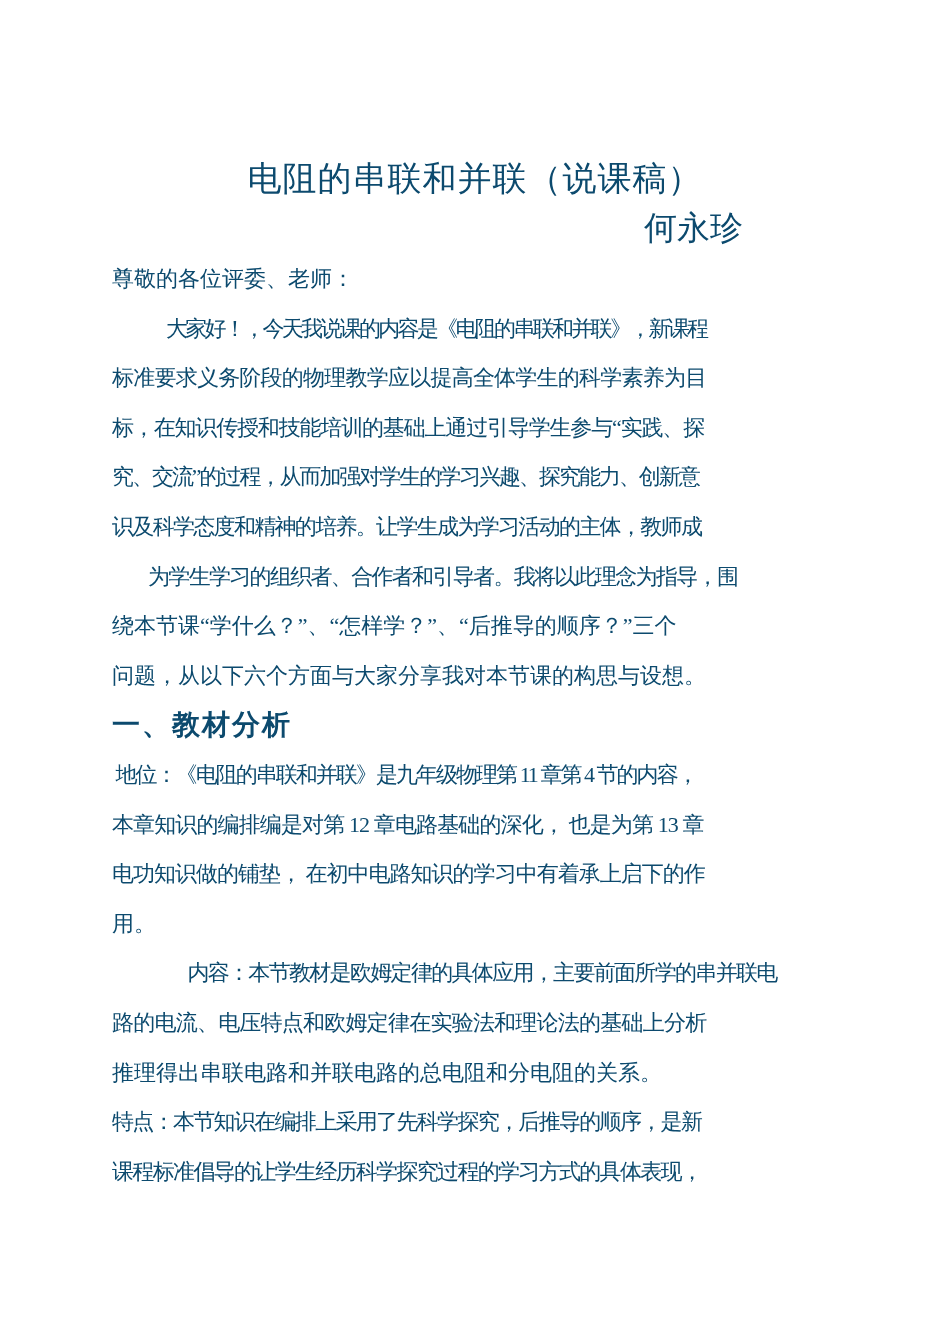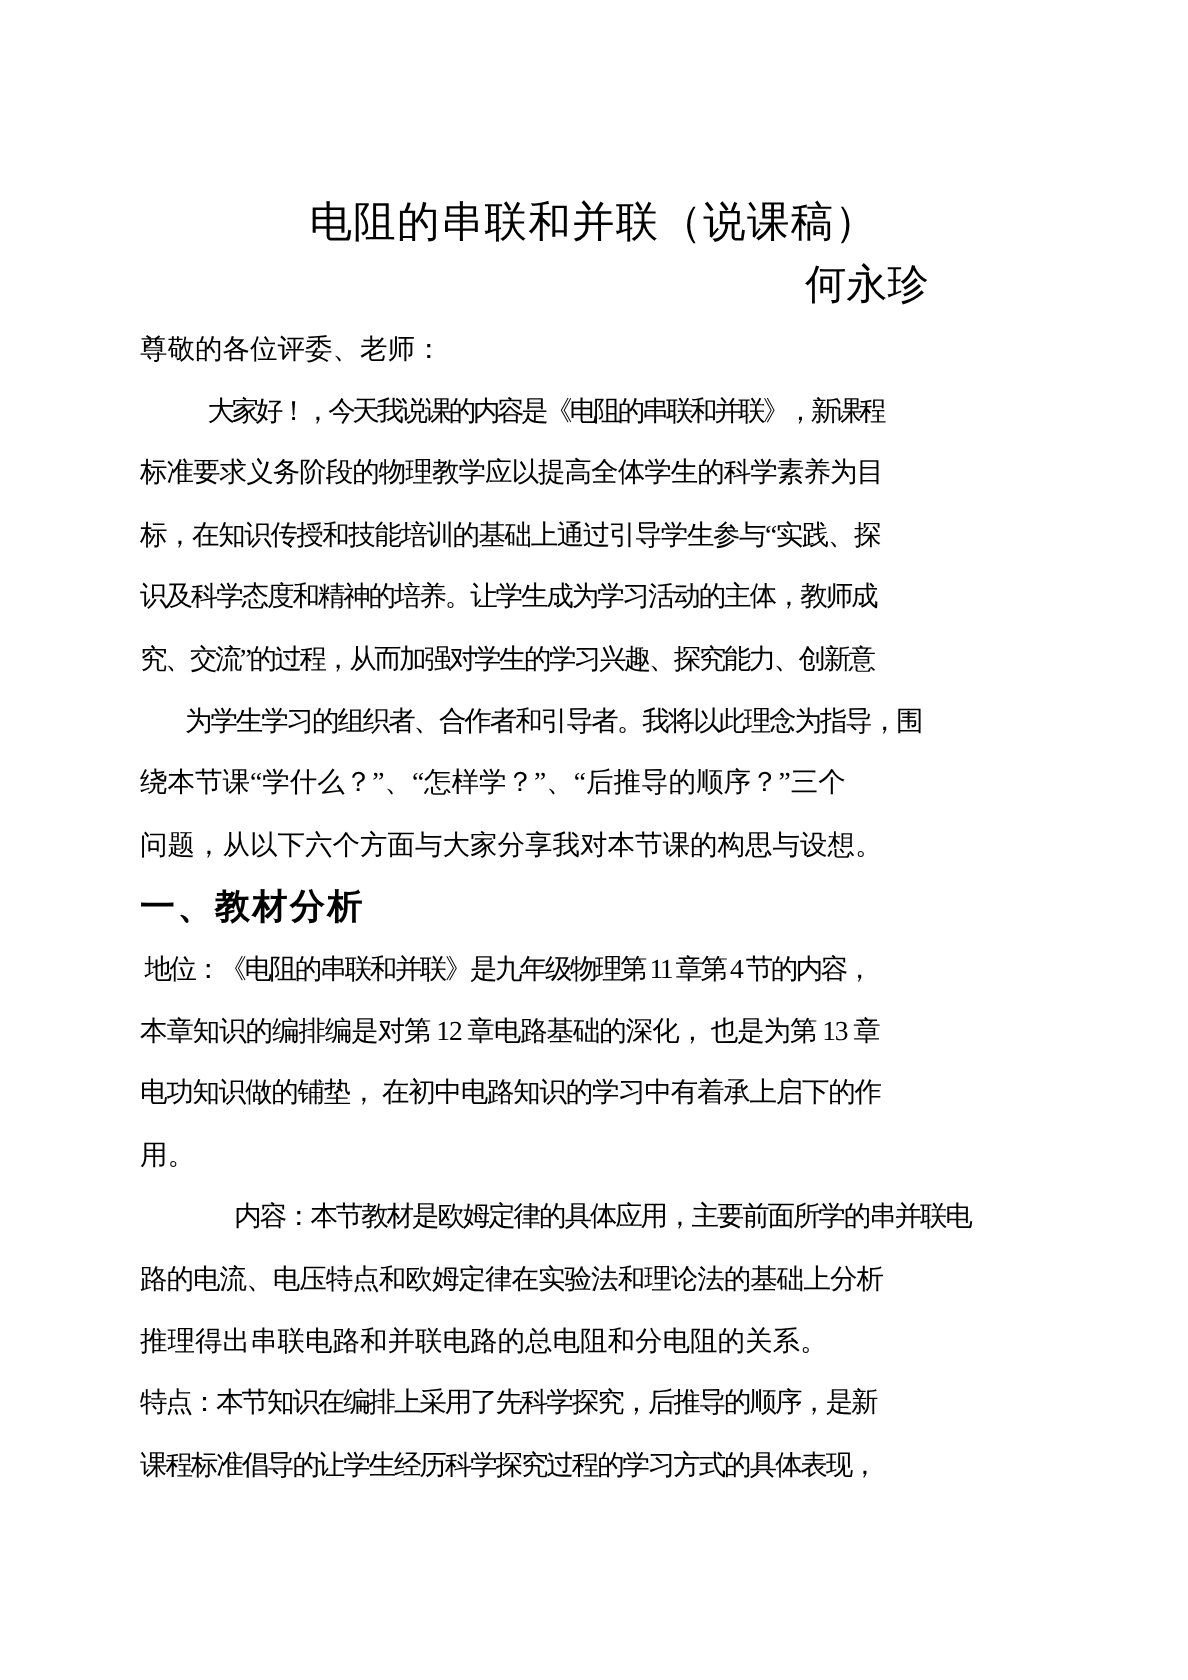--- a/index.html
+++ b/index.html
@@ -7,21 +7,21 @@
     padding: 0;
     background: #ffffff;
   }
   .page {
     position: relative;
     width: 950px;
     height: 1344px;
     background: #ffffff;
     overflow: hidden;
     font-family: "Liberation Serif", "DejaVu Serif", serif;
-    color: #000000;
+    color: #0c4a6e;
   }
   .doc-title {
     position: absolute;
     top: 158px;
     left: 0;
     width: 100%;
     text-align: center;
     font-size: 34px;
     line-height: 42px;
     letter-spacing: 1px;
@@ -69,22 +69,22 @@
   <div class="doc-author">何永珍</div>
 
   <div class="doc-body">
 
     <div class="bodyline">尊敬的各位评委、老师：</div>
 
     <div>
       <div class="bodyline indent" style="letter-spacing: -2.7px;">大家好！，今天我说课的内容是《电阻的串联和并联》，新课程</div>
       <div class="bodyline" style="letter-spacing: -0.771429px;">标准要求义务阶段的物理教学应以提高全体学生的科学素养为目</div>
       <div class="bodyline" style="letter-spacing: -1.16552px;">标，在知识传授和技能培训的基础上通过引导学生参与“实践、探</div>
+      <div class="bodyline" style="letter-spacing: -2.03333px;">究、交流”的过程，从而加强对学生的学习兴趣、探究能力、创新意</div>
       <div class="bodyline" style="letter-spacing: -1.68276px;">识及科学态度和精神的培养。让学生成为学习活动的主体，教师成</div>
-      <div class="bodyline" style="letter-spacing: -2.03333px;">究、交流”的过程，从而加强对学生的学习兴趣、探究能力、创新意</div>
       <div class="bodyline" style="letter-spacing: -1.68276px; margin-left: 36px;">为学生学习的组织者、合作者和引导者。我将以此理念为指导，围</div>
       <div class="bodyline">绕本节课“学什么？”、“怎样学？”、“后推导的顺序？”三个</div>
       <div class="bodyline">问题，从以下六个方面与大家分享我对本节课的构思与设想。</div>
     </div>
 
     <div class="bodyline heading">一、教材分析</div>
 
     <div>
       <div class="bodyline" style="letter-spacing: -1.97143px;"> 地位：《电阻的串联和并联》是九年级物理第 11 章第 4 节的内容，</div>
       <div class="bodyline" style="letter-spacing: -0.876471px;">本章知识的编排编是对第 12 章电路基础的深化， 也是为第 13 章</div>

